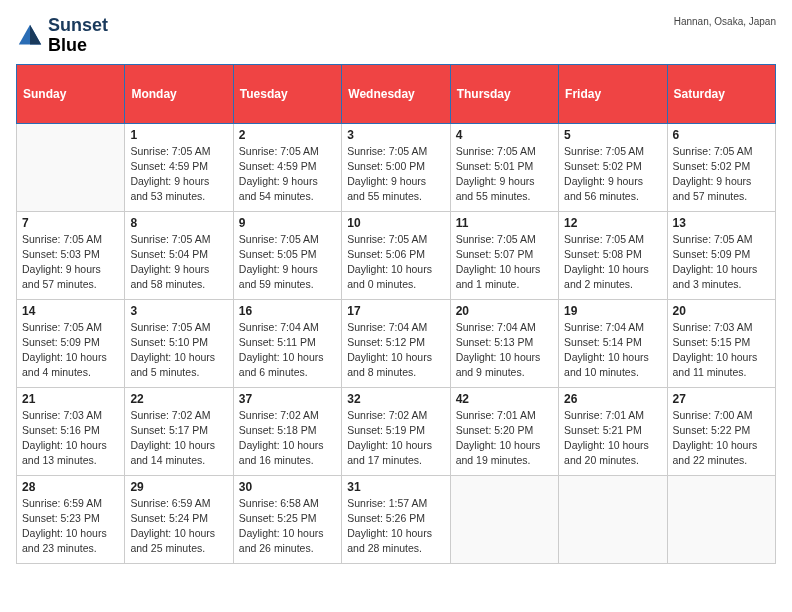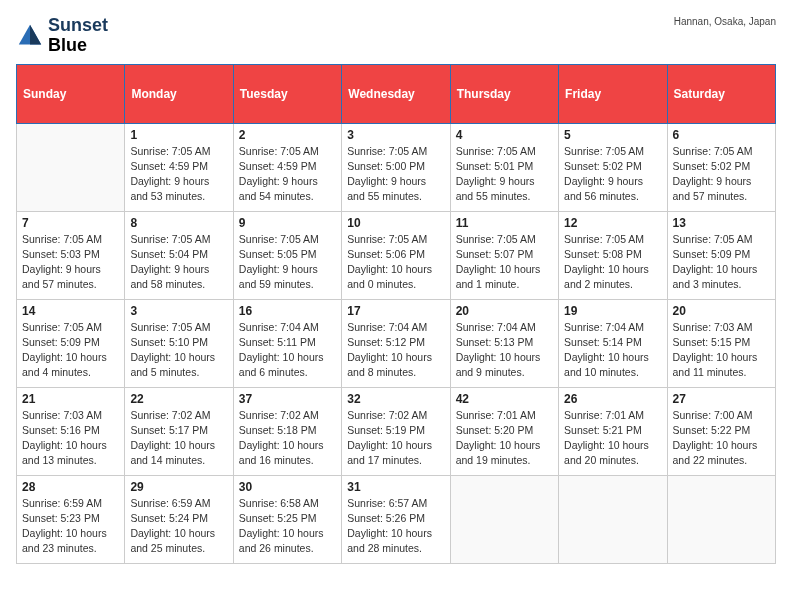--- a/index.html
+++ b/index.html
@@ -333,21 +333,21 @@
         </td>
         <td>
           <div class="day-num">30</div>
           <div class="day-info" style="white-space: pre-line;">Sunrise: 6:58 AM
 Sunset: 5:25 PM
 Daylight: 10 hours
 and 26 minutes.</div>
         </td>
         <td>
           <div class="day-num">31</div>
-          <div class="day-info" style="white-space: pre-line;">Sunrise: 6:57 AM
+          <div class="day-info" style="white-space: pre-line;">Sunrise: 1:57 AM
 Sunset: 5:26 PM
 Daylight: 10 hours
 and 28 minutes.</div>
         </td>
         <td class="empty"></td>
         <td class="empty"></td>
         <td class="empty"></td>
       </tr>
     </tbody>
 </table>

